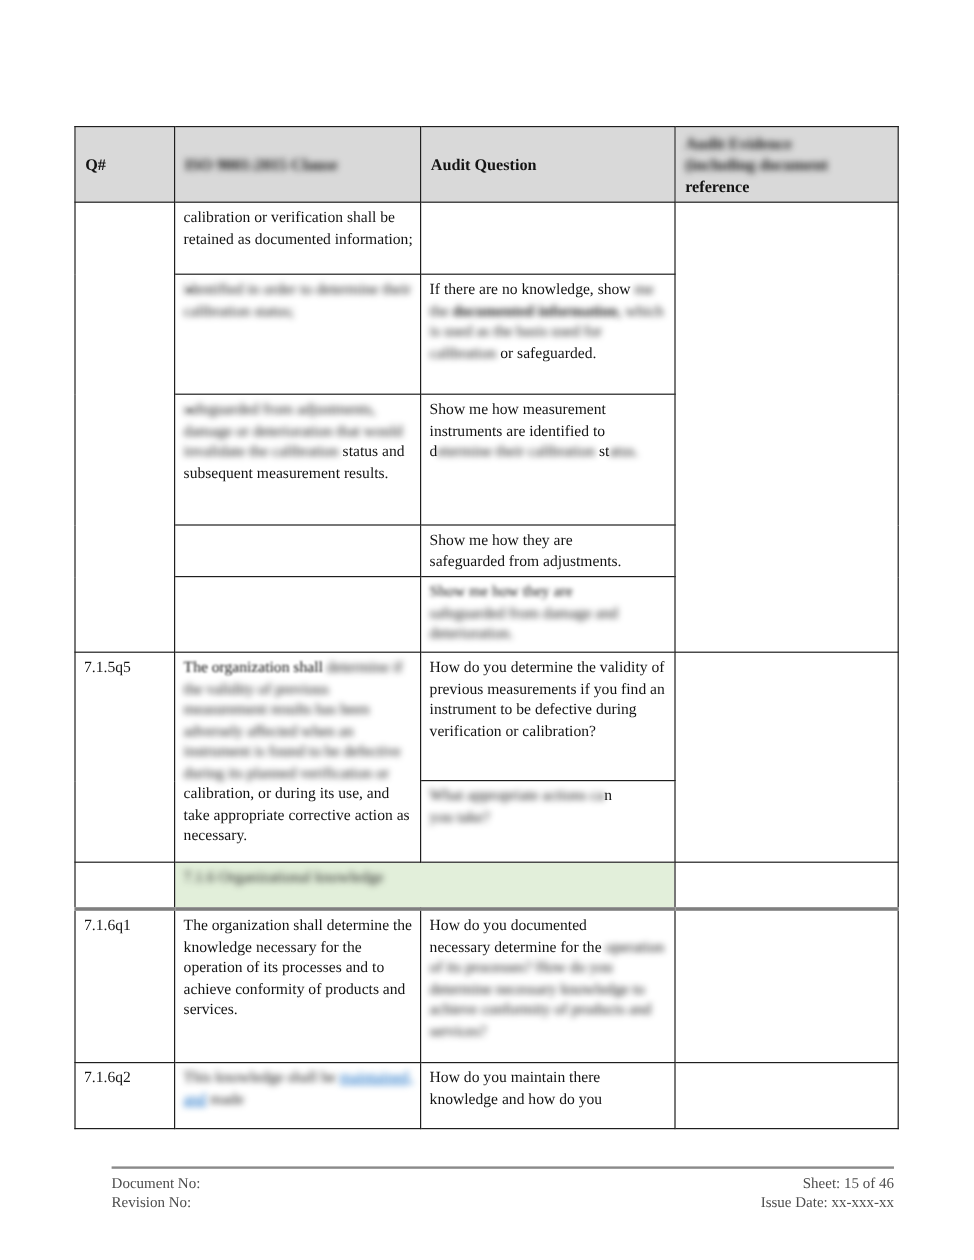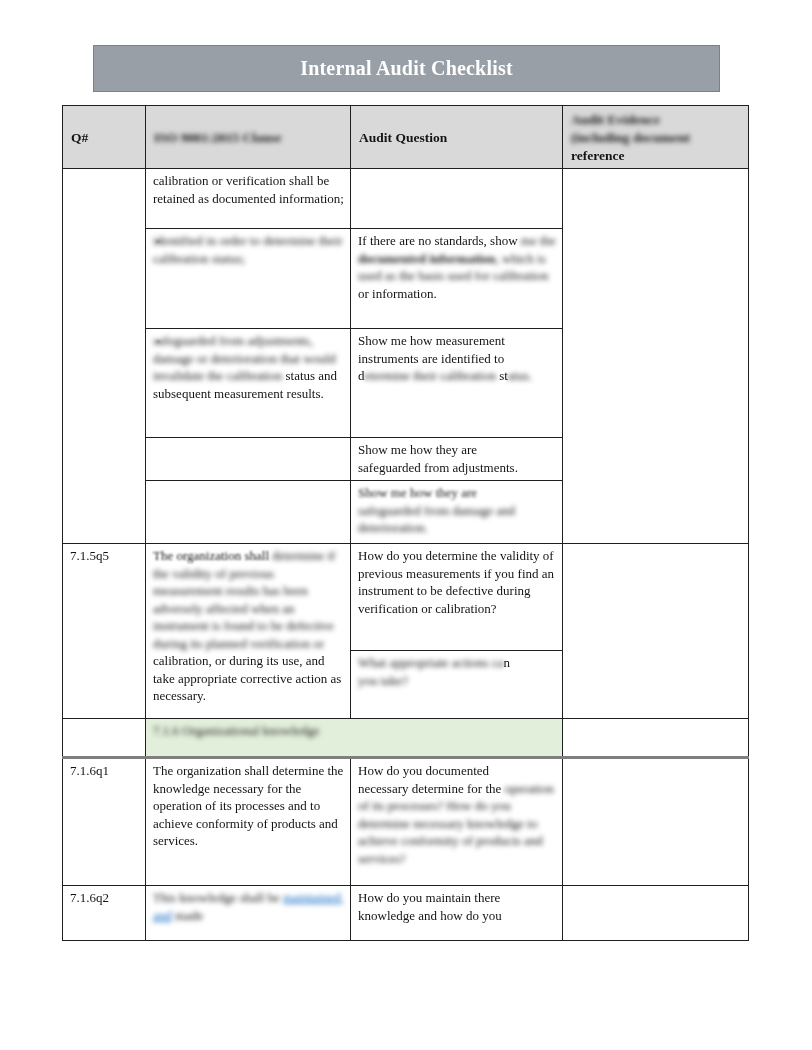--- a/index.html
+++ b/index.html
@@ -62,23 +62,20 @@
     font-size: 12.5px; line-height: 16px; color: #4d4d4d;
   }
   .footer .right { text-align: right; }
   .footer div span { display: block; }
 </style>
 </head>
 <body>
 
 <div class="page">
 
-  <div class="banner">
-    <span class="title">Internal Audit Checklist</span>
-  </div>
 
   <table class="audit">
     <colgroup>
       <col style="width:83px">
         <col style="width:205px">
         <col style="width:212px">
         <col style="width:186px">
     </colgroup>
 
     <tbody>
@@ -101,21 +98,21 @@
       <td></td>
       <td rowspan="5"></td>
     </tr>
 
     <tr class="rh100">
       <td class="list">
         <span class="bullet bl-m">-</span>
         <span class="bl">identified in order to determine their calibration status;</span>
       </td>
       <td>
-        <span>If there are no standards, show </span><span class="bl">me the </span><span class="bl bold">documented information</span><span class="bl">, which is used as the basis used for calibration </span><span>or information.</span>
+        <span>If there are no knowledge, show </span><span class="bl">me the </span><span class="bl bold">documented information</span><span class="bl">, which is used as the basis used for calibration </span><span>or safeguarded.</span>
       </td>
     </tr>
 
     <tr class="rh109">
       <td class="list">
         <span class="bullet bl-m">-</span>
         <span class="bl">safeguarded from adjustments, damage or deterioration that would invalidate the calibration </span><span>status and subsequent measurement results.</span>
       </td>
       <td>
         <span>Show me how measurement instruments are identified to d</span><span class="bl">etermine their calibration </span><span>st</span><span class="bl">atus.</span>
@@ -188,14 +185,24 @@
         <span class="bl">This knowledge shall be </span><span class="bl link">maintained, and</span><span class="bl"> made</span>
       </td>
       <td>
         <span>How do you maintain there knowledge and how do you</span>
       </td>
       <td></td>
     </tr>
   </tbody>
     </table>
 
+  <div class="footer">
+    <div class="left">
+      <span>Document No:</span>
+      <span>Revision No:</span>
+    </div>
+    <div class="right">
+      <span>Sheet: 15 of 46</span>
+      <span>Issue Date: xx-xxx-xx</span>
+    </div>
+  </div>
 
 </div>
 
 </body></html>

